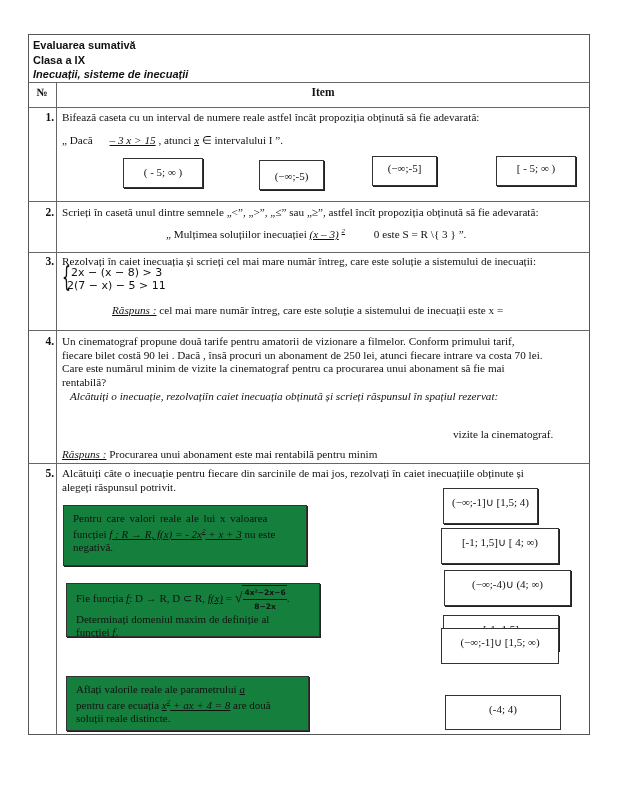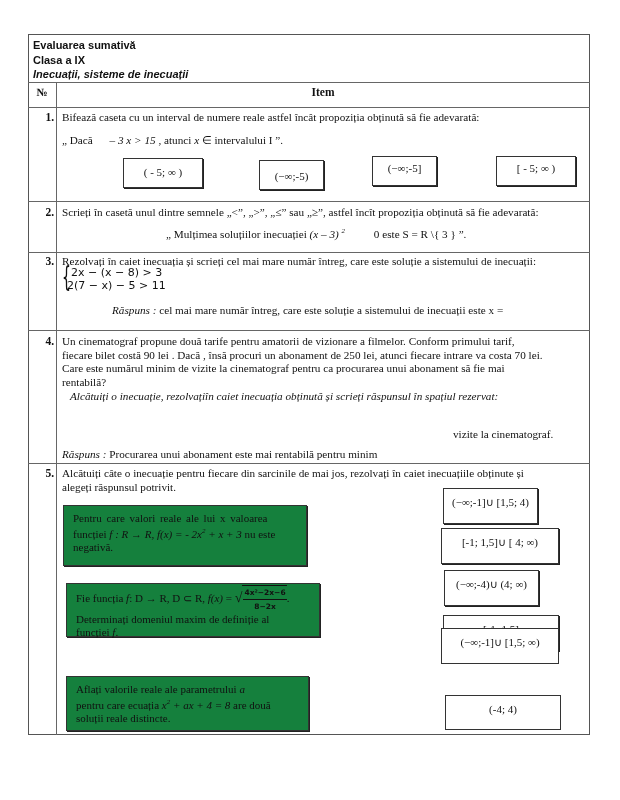--- a/index.html
+++ b/index.html
@@ -12,21 +12,21 @@
   .vline { position: absolute; left: 56px; width: 0; border-left: 1px solid #666; }
   .head-line { position: absolute; left: 33px; font-family: "Liberation Sans", sans-serif;
                font-size: 11px; font-weight: bold; line-height: 14px; }
   .num { position: absolute; left: 30px; width: 24px; text-align: right; font-weight: bold; font-size: 11.5px; }
   .txt { position: absolute; left: 62px; white-space: nowrap; line-height: 13.5px; }
   .box { position: absolute; border: 1px solid #333; box-sizing: border-box; background: #fff;
          text-align: center; font-size: 11px; }
   .box.shadow { box-shadow: 1px 1px 0 #222; }
   .task { position: absolute; border: 1px solid #333; box-sizing: border-box; background:#15803d;
           box-shadow: 1px 1px 0 #222; padding: 6px 9px; line-height: 13px; font-size: 11px; }
-  i { font-style: italic; }
+  i { font-style: italic; text-decoration: underline; }
   sup { font-size: 7px; }
   .frac { display: inline-block; vertical-align: middle; text-align: center; font-size: 7.5px;
           font-family: "DejaVu Sans", sans-serif; font-weight: bold; }
   .frac .n { border-bottom: 0.8px solid #111; padding: 0 1px; display:block; }
   .frac .d { display:block; }
   .sqrt { display:inline-block; border-top: 0.8px solid #111; padding-left: 1px; }
   .system { position: absolute; left: 62px; top: 266px; font-family: "DejaVu Sans", sans-serif;
             font-size: 11px; line-height: 13px; }
   .brace { position: absolute; left: 0; top: -2px; font-size: 28px; line-height: 28px; transform: scaleX(0.5); transform-origin: left; }
 </style>
@@ -116,16 +116,16 @@
 </div>
 
 <div class="task" style="left:66px;top:676px;width:243px;height:55px">
   <div><span>Aflați valorile  reale ale parametrului  </span><i>a</i></div>
   <div style="white-space:nowrap"><span>pentru care ecuația  </span><i>x</i><sup><i>2</i></sup><i>  + ax + 4 = 8</i><span> are două</span></div>
   <div>soluții reale distincte.</div>
 </div>
 
 <div class="box shadow" style="left:443px;top:488px;width:95px;height:36px;line-height:26px">(−∞;-1]∪ [1,5; 4)</div>
 <div class="box shadow" style="left:441px;top:528px;width:118px;height:36px;line-height:26px">[-1; 1,5]∪ [ 4; ∞)</div>
-<div class="box shadow" style="left:444px;top:570px;width:95px;height:36px;line-height:26px">(−∞;-4)∪ (4; ∞)</div>
+<div class="box shadow" style="left:444px;top:570px;width:127px;height:36px;line-height:26px">(−∞;-4)∪ (4; ∞)</div>
 <div class="box shadow" style="left:443px;top:615px;width:116px;height:36px;line-height:26px">[-1; 1,5]</div>
 <div class="box" style="left:441px;top:628px;width:118px;height:36px;line-height:26px">(−∞;-1]∪ [1,5; ∞)</div>
 <div class="box" style="left:445px;top:695px;width:116px;height:35px;line-height:26px">(-4; 4)</div>
 
 </body></html>

